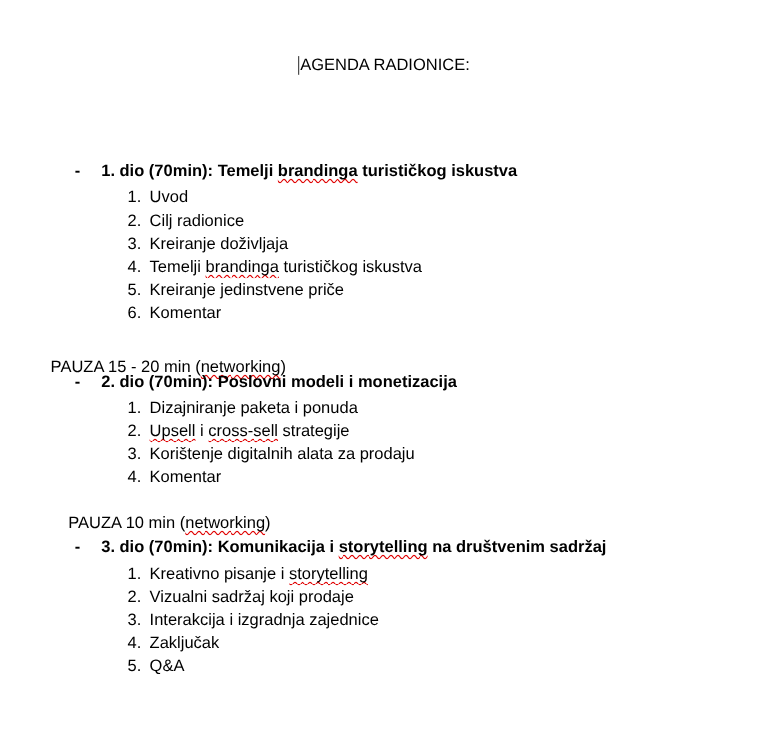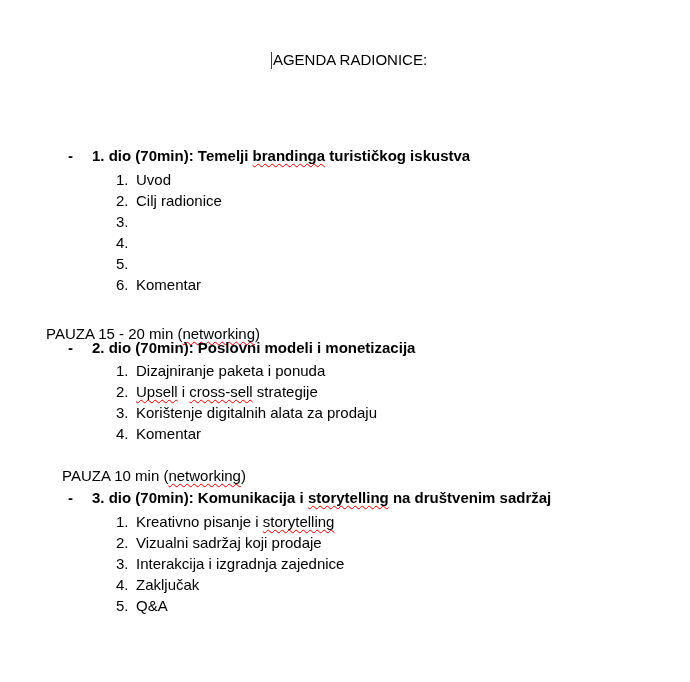--- a/index.html
+++ b/index.html
@@ -58,26 +58,29 @@
     <div class="li">
       <span class="num">1.</span>
       <span><span>Uvod</span></span>
     </div>
     <div class="li">
       <span class="num">2.</span>
       <span><span>Cilj radionice</span></span>
     </div>
     <div class="li">
       <span class="num">3.</span>
+      <span><span>Kreiranje doživljaja</span></span>
     </div>
     <div class="li">
       <span class="num">4.</span>
+      <span><span>Temelji </span><span class="sq">brandinga</span><span> turističkog iskustva</span></span>
     </div>
     <div class="li">
       <span class="num">5.</span>
+      <span><span>Kreiranje jedinstvene priče</span></span>
     </div>
     <div class="li">
       <span class="num">6.</span>
       <span><span>Komentar</span></span>
     </div>
   </div>
 
   <div class="pause p1">
     <span><span>PAUZA 15 - 20 min (</span><span class="sq">networking</span><span>)</span></span>
   </div>

